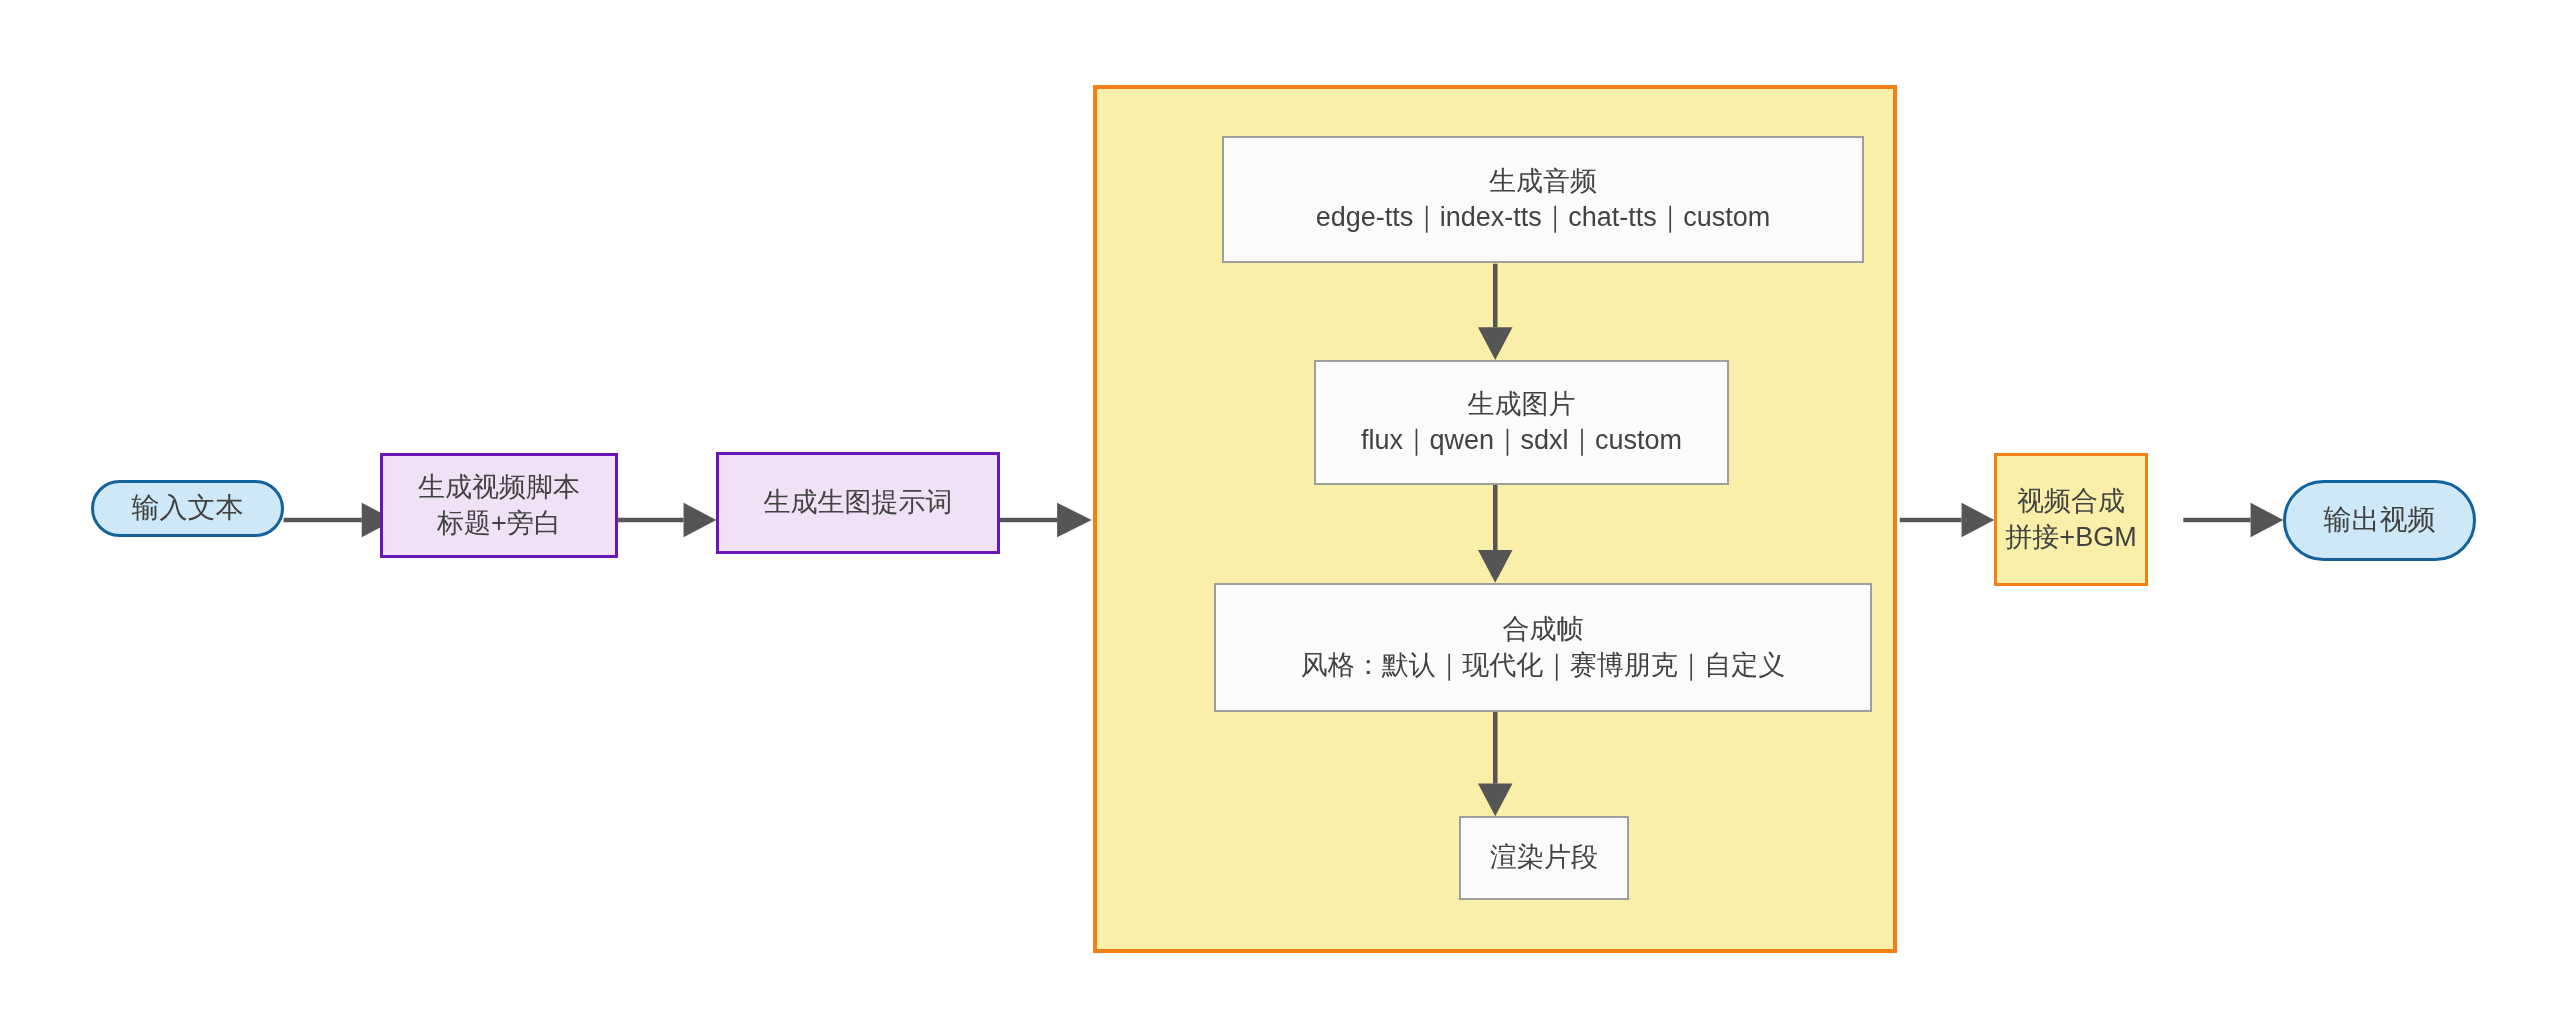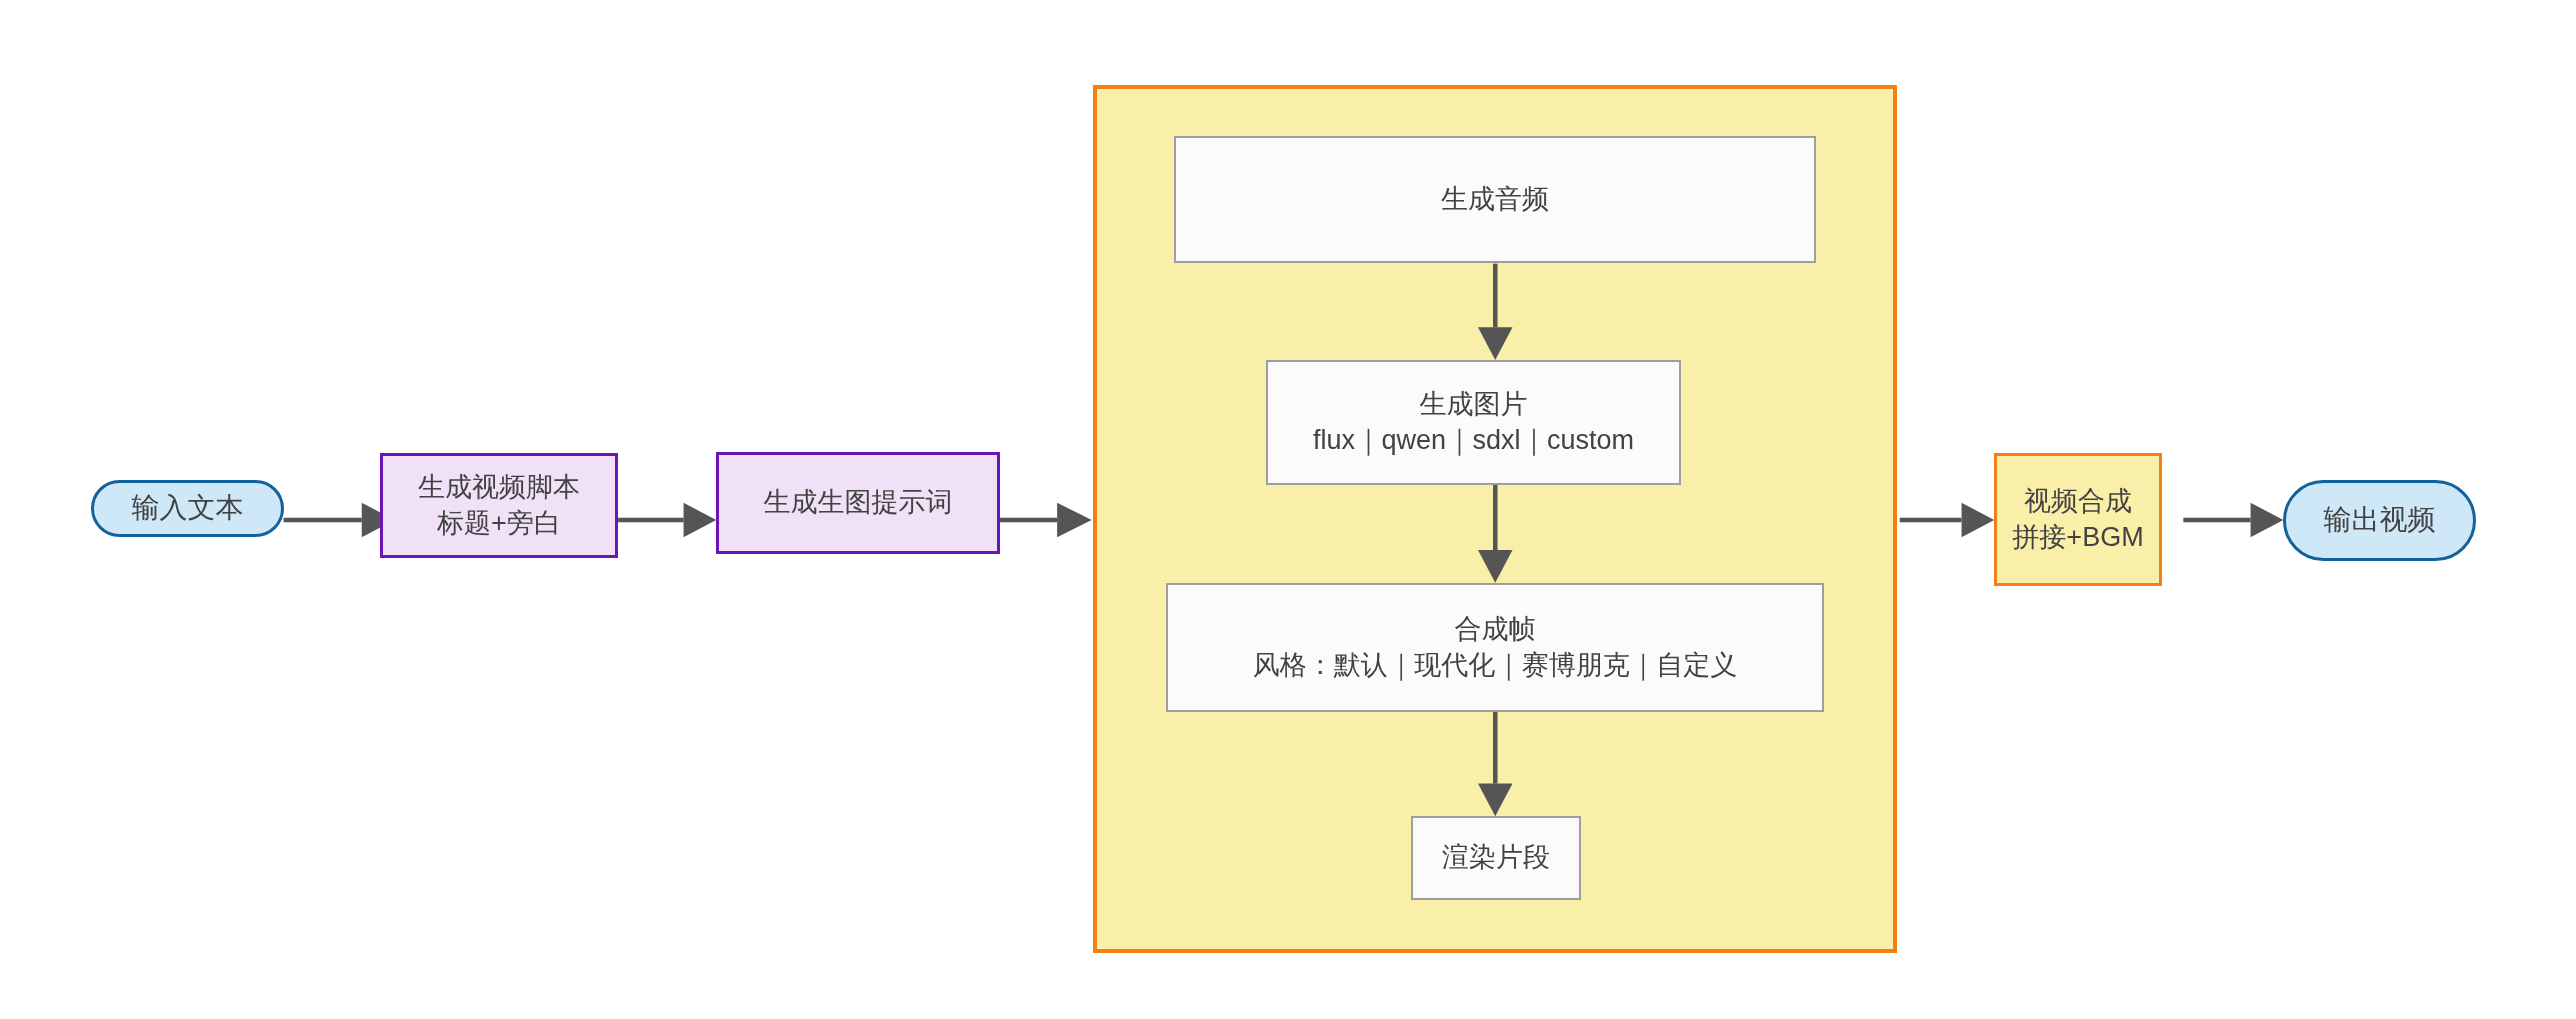--- a/index.html
+++ b/index.html
@@ -54,20 +54,21 @@
   .orange {
     border: 3.6px solid #f57f17;
     background: #faefa8;
     font-size: 28px;
   }
 
   
   .plain {
     border: 2.7px solid #9e9e9e;
     background: #fbfbfb;
+    margin-left: 48px;
   }
 
   
   .subgraph {
     position: absolute;
     box-sizing: border-box;
     border: 4.5px solid #f57f17;
     background: #faefa8;
   }
 
@@ -139,37 +140,38 @@
     <span class="line-main">生成视频脚本</span>
     <span class="line-sub">标题+旁白</span>
   </div>
 
   <div class="node purple" style="left:716px; top:452px; width:284px; height:102px;">
     <span class="line-main">生成生图提示词</span>
   </div>
 
   <div class="node plain" style="left:1174px; top:136px; width:642px; height:127px;">
     <span class="line-main">生成音频</span>
+    <span class="line-sub">edge-tts｜index-tts｜chat-tts｜custom</span>
   </div>
 
   <div class="node plain" style="left:1266px; top:360px; width:415px; height:125px;">
     <span class="line-main">生成图片</span>
     <span class="line-sub">flux｜qwen｜sdxl｜custom</span>
   </div>
 
   <div class="node plain" style="left:1411px; top:816px; width:170px; height:84px;">
     <span class="line-main">渲染片段</span>
   </div>
 
   <div class="node plain" style="left:1166px; top:583px; width:658px; height:129px;">
     <span class="line-main">合成帧</span>
     <span class="line-sub">风格：默认｜现代化｜赛博朋克｜自定义</span>
   </div>
 
-  <div class="node orange" style="left:1994px; top:453px; width:168px; height:133px;">
+  <div class="node orange" style="left:1994px; top:453px; width:154px; height:133px;">
     <span class="line-main">视频合成</span>
     <span class="line-sub">拼接+BGM</span>
   </div>
 
   <div class="node stadium" style="left:2283px; top:480px; width:193px; height:81px;">
     <span>输出视频</span>
   </div>
 
 </div>
 

